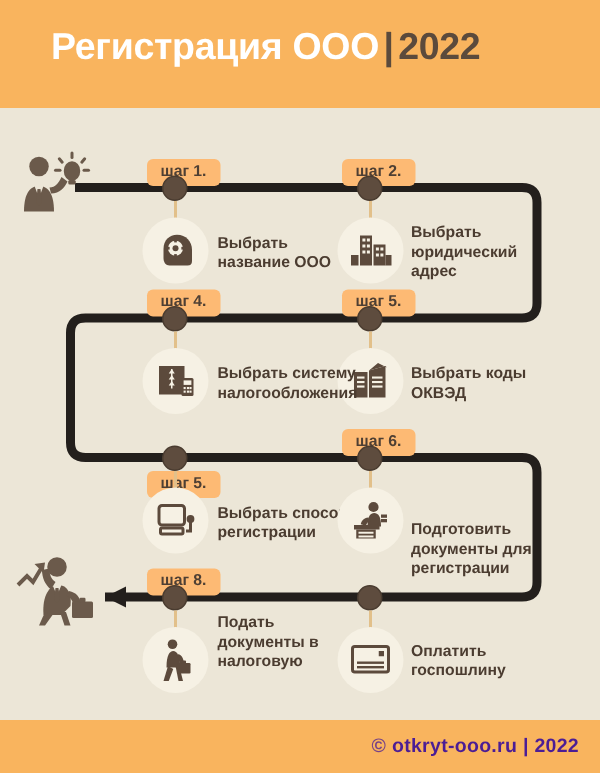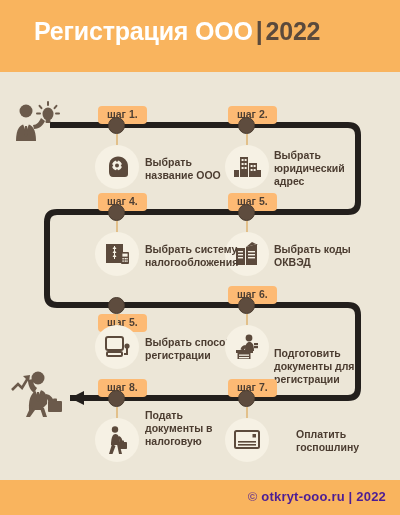--- a/index.html
+++ b/index.html
@@ -348,32 +348,31 @@
         <rect x="6" y="24" width="10" height="1.3" fill="#f6f1e4"></rect>
         <rect x="21" y="13" width="4" height="2.2"></rect>
         <rect x="21" y="10" width="4" height="2.2"></rect>
       </g>
     </svg>
   </div>
   <div class="step-label" style="left:274px; top:329px; width:90px;margin-top:18px;">Подготовить
 документы для
 регистрации</div>
 
-  <div class="badge" style="left:228px; top:379px;">шаг 7.</div>
   <div class="node" style="left:238px; top:390px;"></div>
   <div class="stalk" style="left:246px; top:407px; height:12px;"></div>
   <div class="bubble" style="left:225px; top:418px;">
     <svg width="28" height="24" viewBox="0 0 28 24">
       <rect x="2" y="3" width="24" height="17" rx="1.5" fill="none" stroke="#5c4a3c" stroke-width="2"></rect>
       <rect x="19.5" y="6" width="3.5" height="3.5" fill="#5c4a3c"></rect>
       <rect x="5" y="13" width="18" height="1.6" fill="#5c4a3c"></rect>
       <rect x="5" y="16" width="18" height="1.6" fill="#5c4a3c"></rect>
     </svg>
   </div>
-  <div class="step-label" style="left:274px; top:428px; width:90px;margin-left:22px;">Оплатить
+  <div class="step-label" style="left:274px; top:428px; width:90px;">Оплатить
 госпошлину</div>
 
   <div class="badge" style="left:98px; top:379px;">шаг 8.</div>
   <div class="node" style="left:108px; top:390px;"></div>
   <div class="stalk" style="left:116px; top:407px; height:12px;"></div>
   <div class="bubble" style="left:95px; top:418px;">
     <svg width="26" height="30" viewBox="0 0 26 30">
       <g fill="#5c4a3c">
         <circle cx="11" cy="4.5" r="3.2"></circle>
         <path d="M 7 20 C 7 12 9 9 11.5 9 C 14 9 16 12 16 20 Z"></path>

